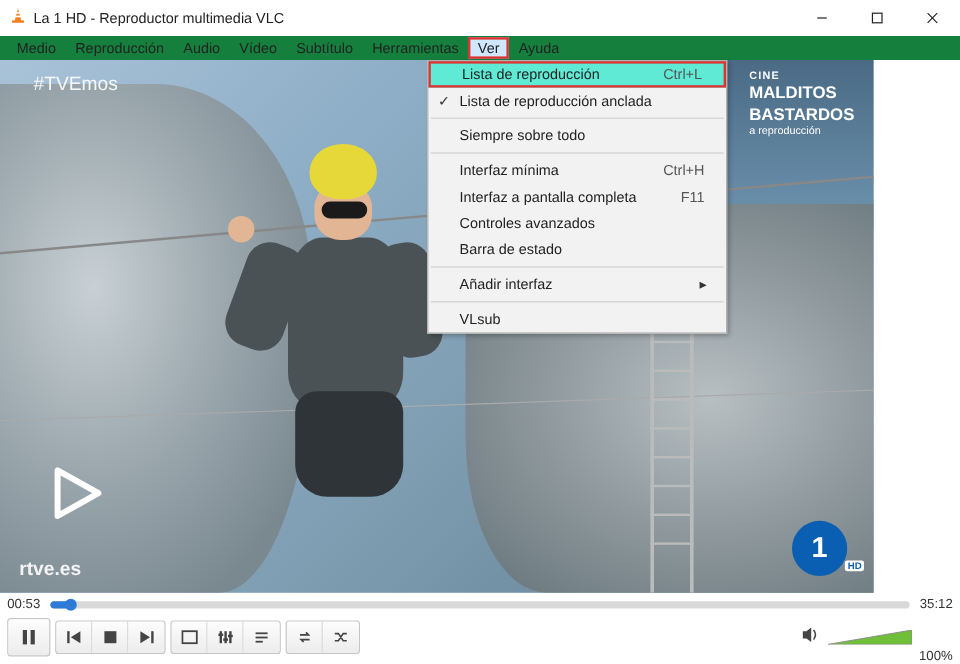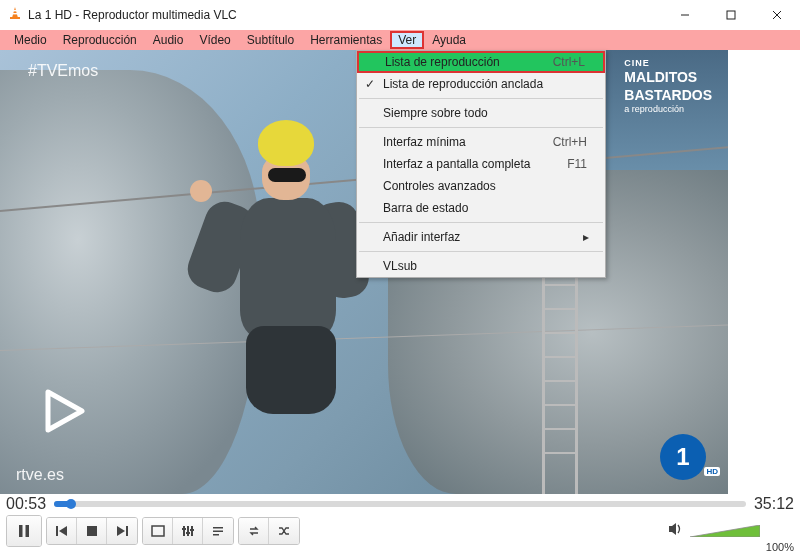--- a/index.html
+++ b/index.html
@@ -7,52 +7,52 @@
 
   
   .titlebar { height: 30px; display: flex; align-items: center; background: #fff; }
   .titlebar .app-icon { margin: 0 6px 0 8px; }
   .titlebar .title { font-size: 12px; color: #222; flex: 1; }
   .winbtns { display: flex; }
   .winbtn { width: 46px; height: 30px; display: flex; align-items: center; justify-content: center; font-size: 12px; }
   .winbtn svg { stroke:#222; }
 
   
-  .menubar { height: 20px; display: flex; align-items: center; padding: 0 6px; font-size: 12px; background: #fca5a5; gap: 0; }
+  .menubar { height: 20px; display: flex; align-items: center; padding: 0 6px; font-size: 12px; background: #15803d; gap: 0; }
   .menuitem { padding: 2px 8px; cursor: default; color: #222; }
   .menuitem.highlight { border: 2px solid #d33; padding: 0 6px; background: #cfe8ff; }
 
   
   .dropdown { position: absolute; left: 356px; top: 50px; width: 250px; background: #f2f2f2; border: 1px solid #b0b0b0; box-shadow: 2px 2px 4px rgba(0,0,0,.25); font-size: 12px; z-index: 50; }
   .dd-item { display: flex; align-items: center; height: 22px; padding: 0 8px 0 0; }
   .dd-check { width: 26px; display: flex; align-items: center; justify-content: center; color: #333; }
   .dd-label { flex: 1; color: #222; }
   .dd-shortcut { color: #555; padding-right: 10px; }
   .dd-arrow { color: #333; padding-right: 8px; }
-  .dd-item.highlighted { background: #22c55e; border: 2px solid #d33; height: 22px; }
+  .dd-item.highlighted { background: #5eead4; border: 2px solid #d33; height: 22px; }
   .dd-sep { height: 1px; background: #d0d0d0; margin: 3px 2px; }
 
   
   .video { position: absolute; left: 0; top: 50px; width: 728px; height: 444px; background: linear-gradient(135deg,#a9c2d8 0%,#8daec6 30%, #7e9cb0 60%, #5e7d90 100%); overflow: hidden; }
   .sky { position:absolute; top:0; right:0; width:300px; height:140px; background: linear-gradient(180deg,#4a6a85,#6e94af); }
   .rocks-left { position:absolute; left:0; top:20px; width:260px; height:424px; background: radial-gradient(ellipse at 30% 40%, #c8d0d4 0%, #9eaab0 40%, #7a8890 80%); border-radius: 0 50% 30% 0 / 0 40% 50% 0; }
   .rocks-right { position:absolute; right:0; top:120px; width:340px; height:324px; background: radial-gradient(ellipse at 60% 50%, #b7bfc2 0%, #8e989c 50%, #6c7a80 90%); border-radius: 40% 0 0 20% / 30% 0 0 40%; }
   .wire1 { position:absolute; left:0; top:160px; width:800px; height:2px; background:#888; transform: rotate(-5deg); transform-origin: left; }
   .wire2 { position:absolute; left:0; top:300px; width:800px; height:1px; background:#aaa; transform: rotate(-2deg); transform-origin: left; }
   
   .hashtag { position:absolute; left:28px; top:12px; color:#fff; font-size:16px; font-weight:300; opacity:.9; }
   
   .cine { position:absolute; right:16px; top:8px; text-align:left; color:#fff; font-size:10px; line-height:1.25; font-weight:700; }
   .cine .top { font-size:9px; letter-spacing:1px; }
   .cine .mid { font-size:14px; }
   .cine .bot { font-size:9px; font-weight:400; }
   
   .tri { position:absolute; left:40px; bottom:60px; width:46px; height:46px; }
   .tri svg { width:100%; height:100%; }
-  .rtve { position:absolute; left:16px; bottom:10px; color:#fff; font-size:16px; font-weight:400; opacity:.9; }
+  .rtve { position:absolute; left:16px; bottom:10px; color:#fff; font-size:16px; font-weight:700; opacity:.9; }
   
   .chan { position:absolute; right:22px; bottom:14px; width:46px; height:46px; background:#0b5fb2; border-radius:50%; display:flex; align-items:center; justify-content:center; color:#fff; font-size:24px; font-weight:700; }
   .chan .hd { position:absolute; right:-14px; bottom:4px; font-size:8px; background:#fff; color:#0b5fb2; padding:0 2px; border-radius:2px; }
 
   
   .climber { position:absolute; left:210px; top:60px; width:180px; height:320px; }
   .helmet { position:absolute; left:48px; top:10px; width:56px; height:46px; background:#e7d83a; border-radius:50% 50% 45% 45%; }
   .face { position:absolute; left:52px; top:44px; width:48px; height:46px; background:#e2b695; border-radius:40% 40% 45% 45%; }
   .glasses { position:absolute; left:58px; top:58px; width:38px; height:14px; background:#1a1a1a; border-radius:7px; }
   .torso { position:absolute; left:30px; top:88px; width:96px; height:140px; background:#4a5256; border-radius:30% 30% 20% 20%; }
@@ -61,21 +61,21 @@
   .hand-l { position:absolute; left:-20px; top:70px; width:22px; height:22px; background:#e2b695; border-radius:50%; }
   .legs { position:absolute; left:36px; top:216px; width:90px; height:88px; background:#2e3438; border-radius:20% 20% 30% 30%; }
 
   
   .ladder { position:absolute; right:150px; top:200px; width:36px; height:244px; }
   .ladder .rail { position:absolute; top:0; width:3px; height:100%; background:#bbb; }
   .ladder .rail.l { left:0;} .ladder .rail.r { right:0;}
   .ladder .rung { position:absolute; left:0; width:100%; height:2px; background:#bbb; }
 
   
-  .seekbar { position:absolute; left:6px; top:495px; right:6px; height:18px; display:flex; align-items:center; gap:8px; font-size:16px; color:#333; }
+  .seekbar { position:absolute; left:6px; top:495px; right:6px; height:18px; display:flex; align-items:center; gap:8px; font-size:11px; color:#333; }
   .seek-track { flex:1; height:6px; background:#d9d9d9; border-radius:3px; position:relative; }
   .seek-fill { position:absolute; left:0; top:0; height:100%; width:2.5%; background:#2d7bd6; border-radius:3px; }
   .seek-thumb { position:absolute; left:2.5%; top:50%; width:10px; height:10px; background:#2d7bd6; border-radius:50%; transform:translate(-50%,-50%); }
 
   
   .controls { position:absolute; left:6px; right:6px; top:515px; height:32px; display:flex; align-items:center; gap:4px; }
   .ctrlgrp { display:flex; border:1px solid #c5c5c5; border-radius:3px; overflow:hidden; }
   .ctrlbtn { width:30px; height:26px; background:linear-gradient(#fdfdfd,#ececec); display:flex; align-items:center; justify-content:center; border-right:1px solid #d3d3d3; }
   .ctrlbtn:last-child { border-right:none; }
   .ctrlbtn svg { width:14px; height:14px; fill:#444; }

